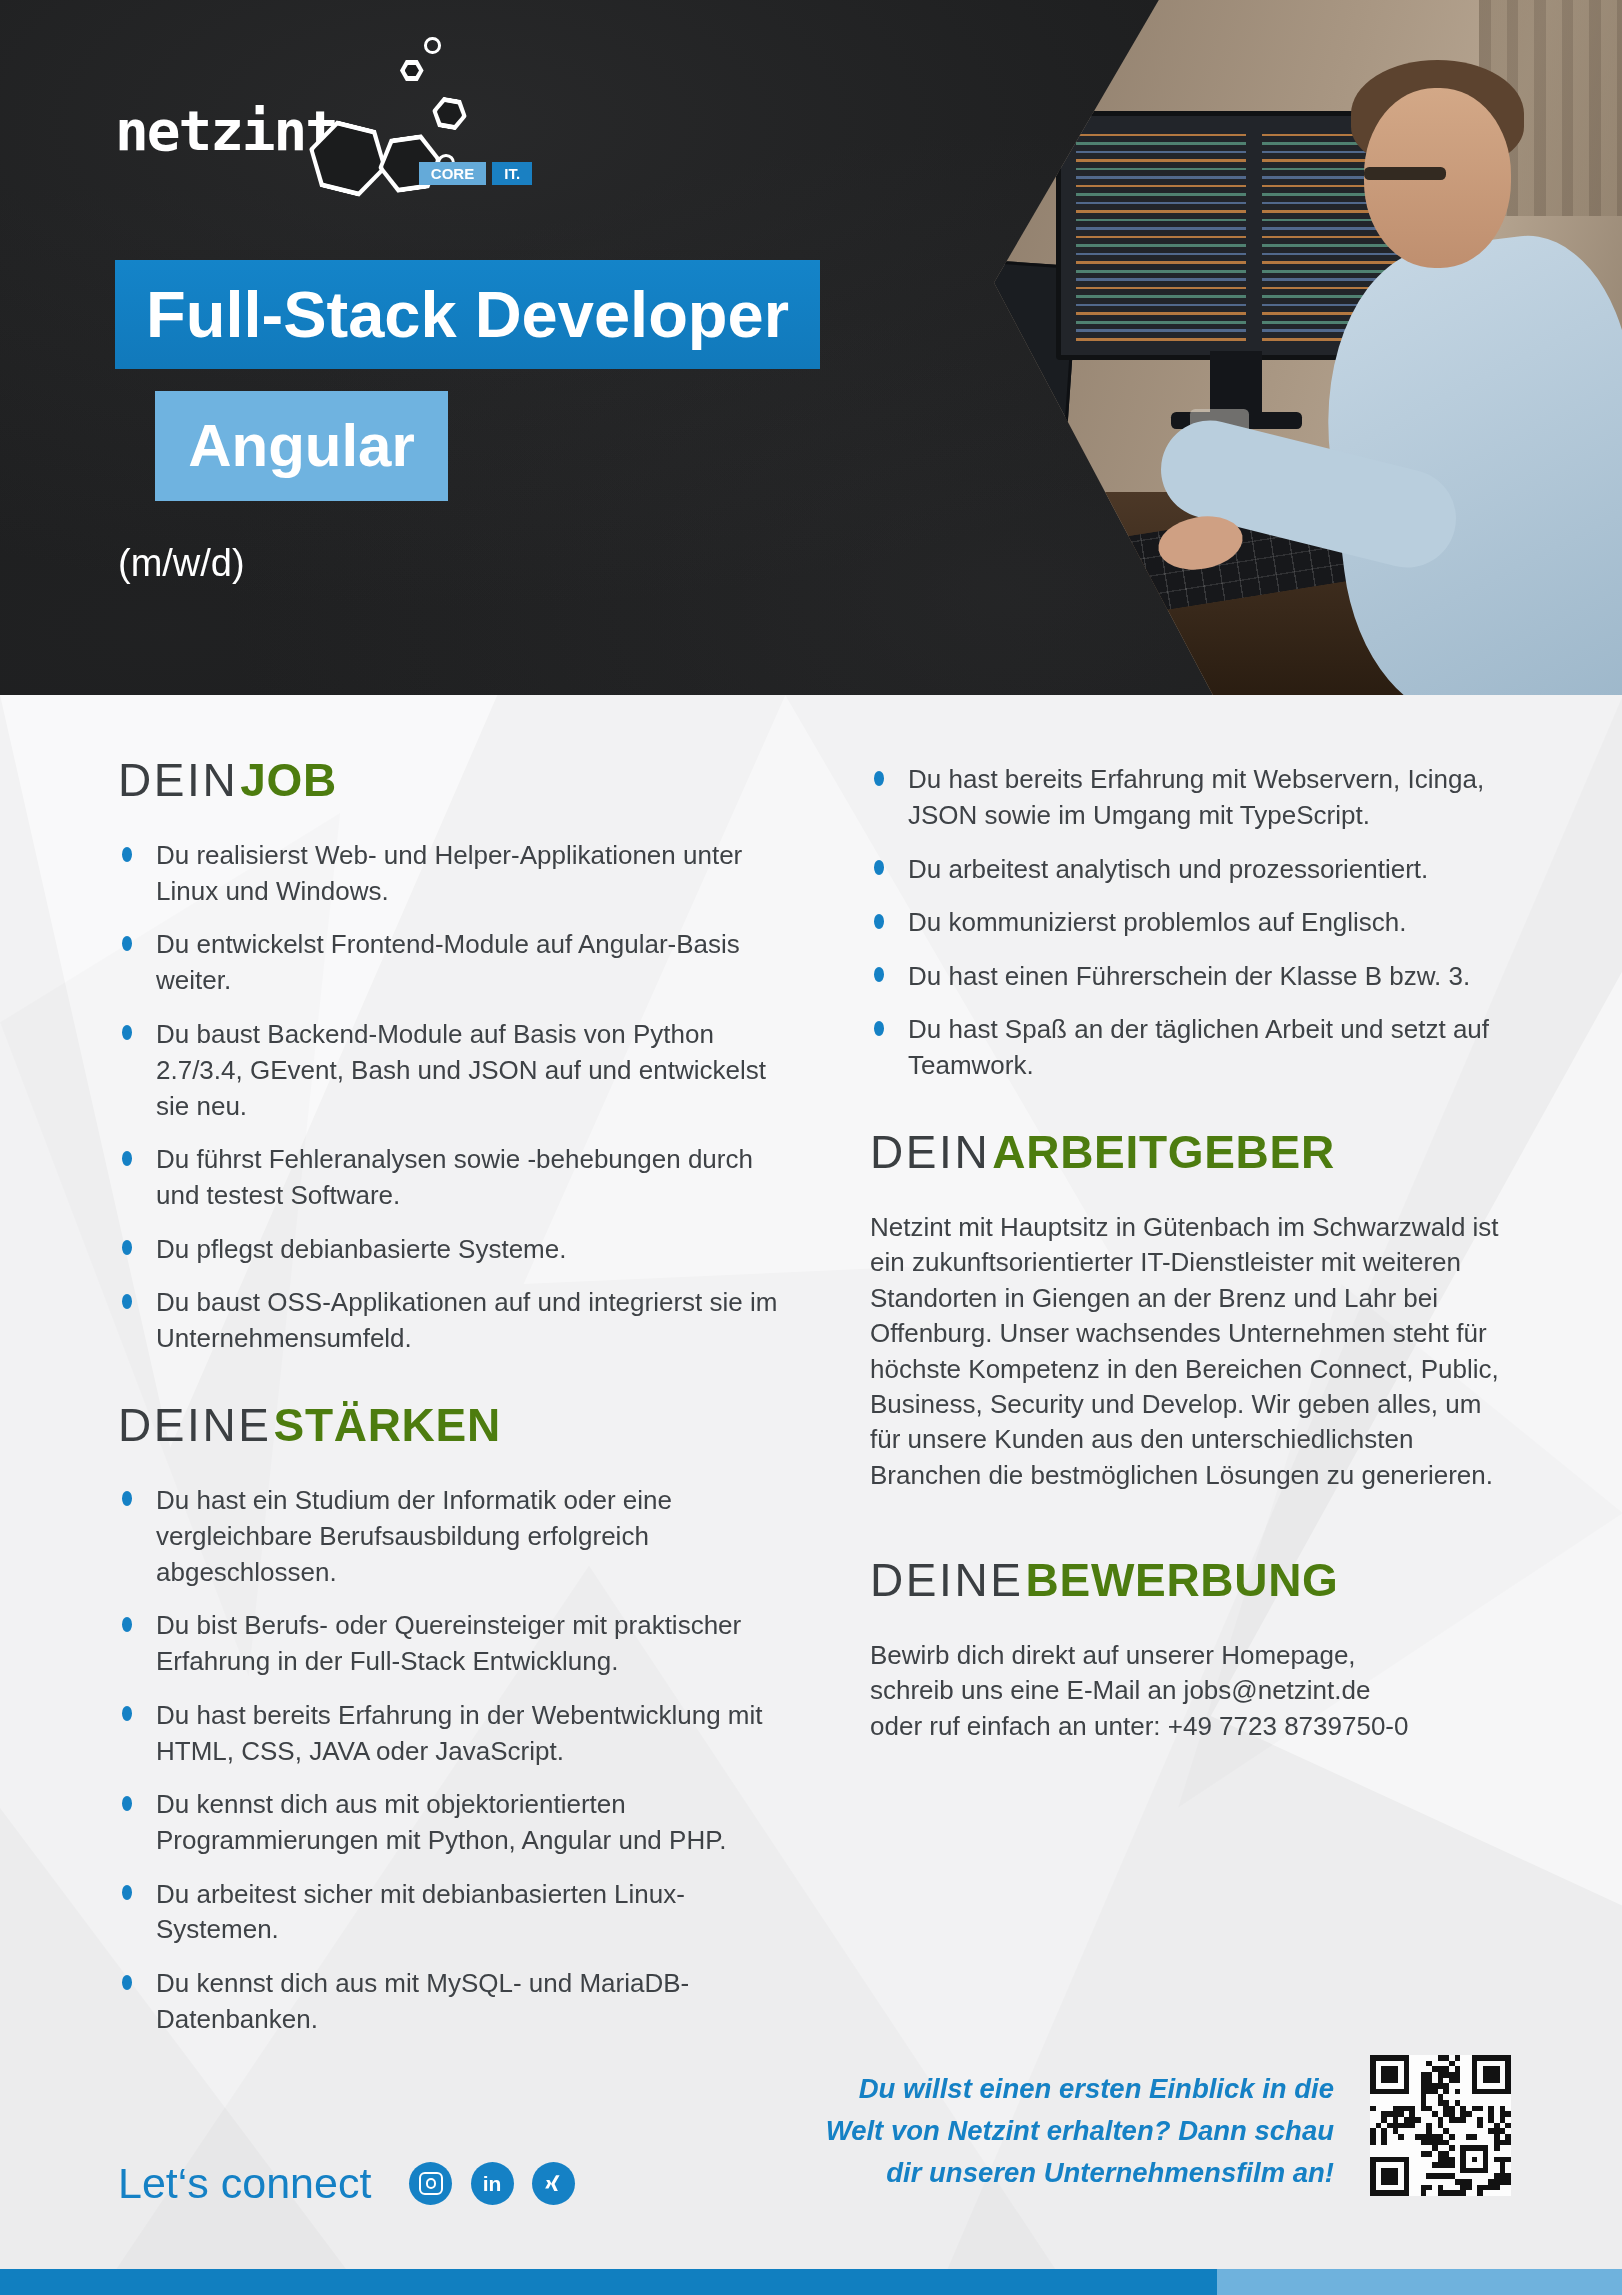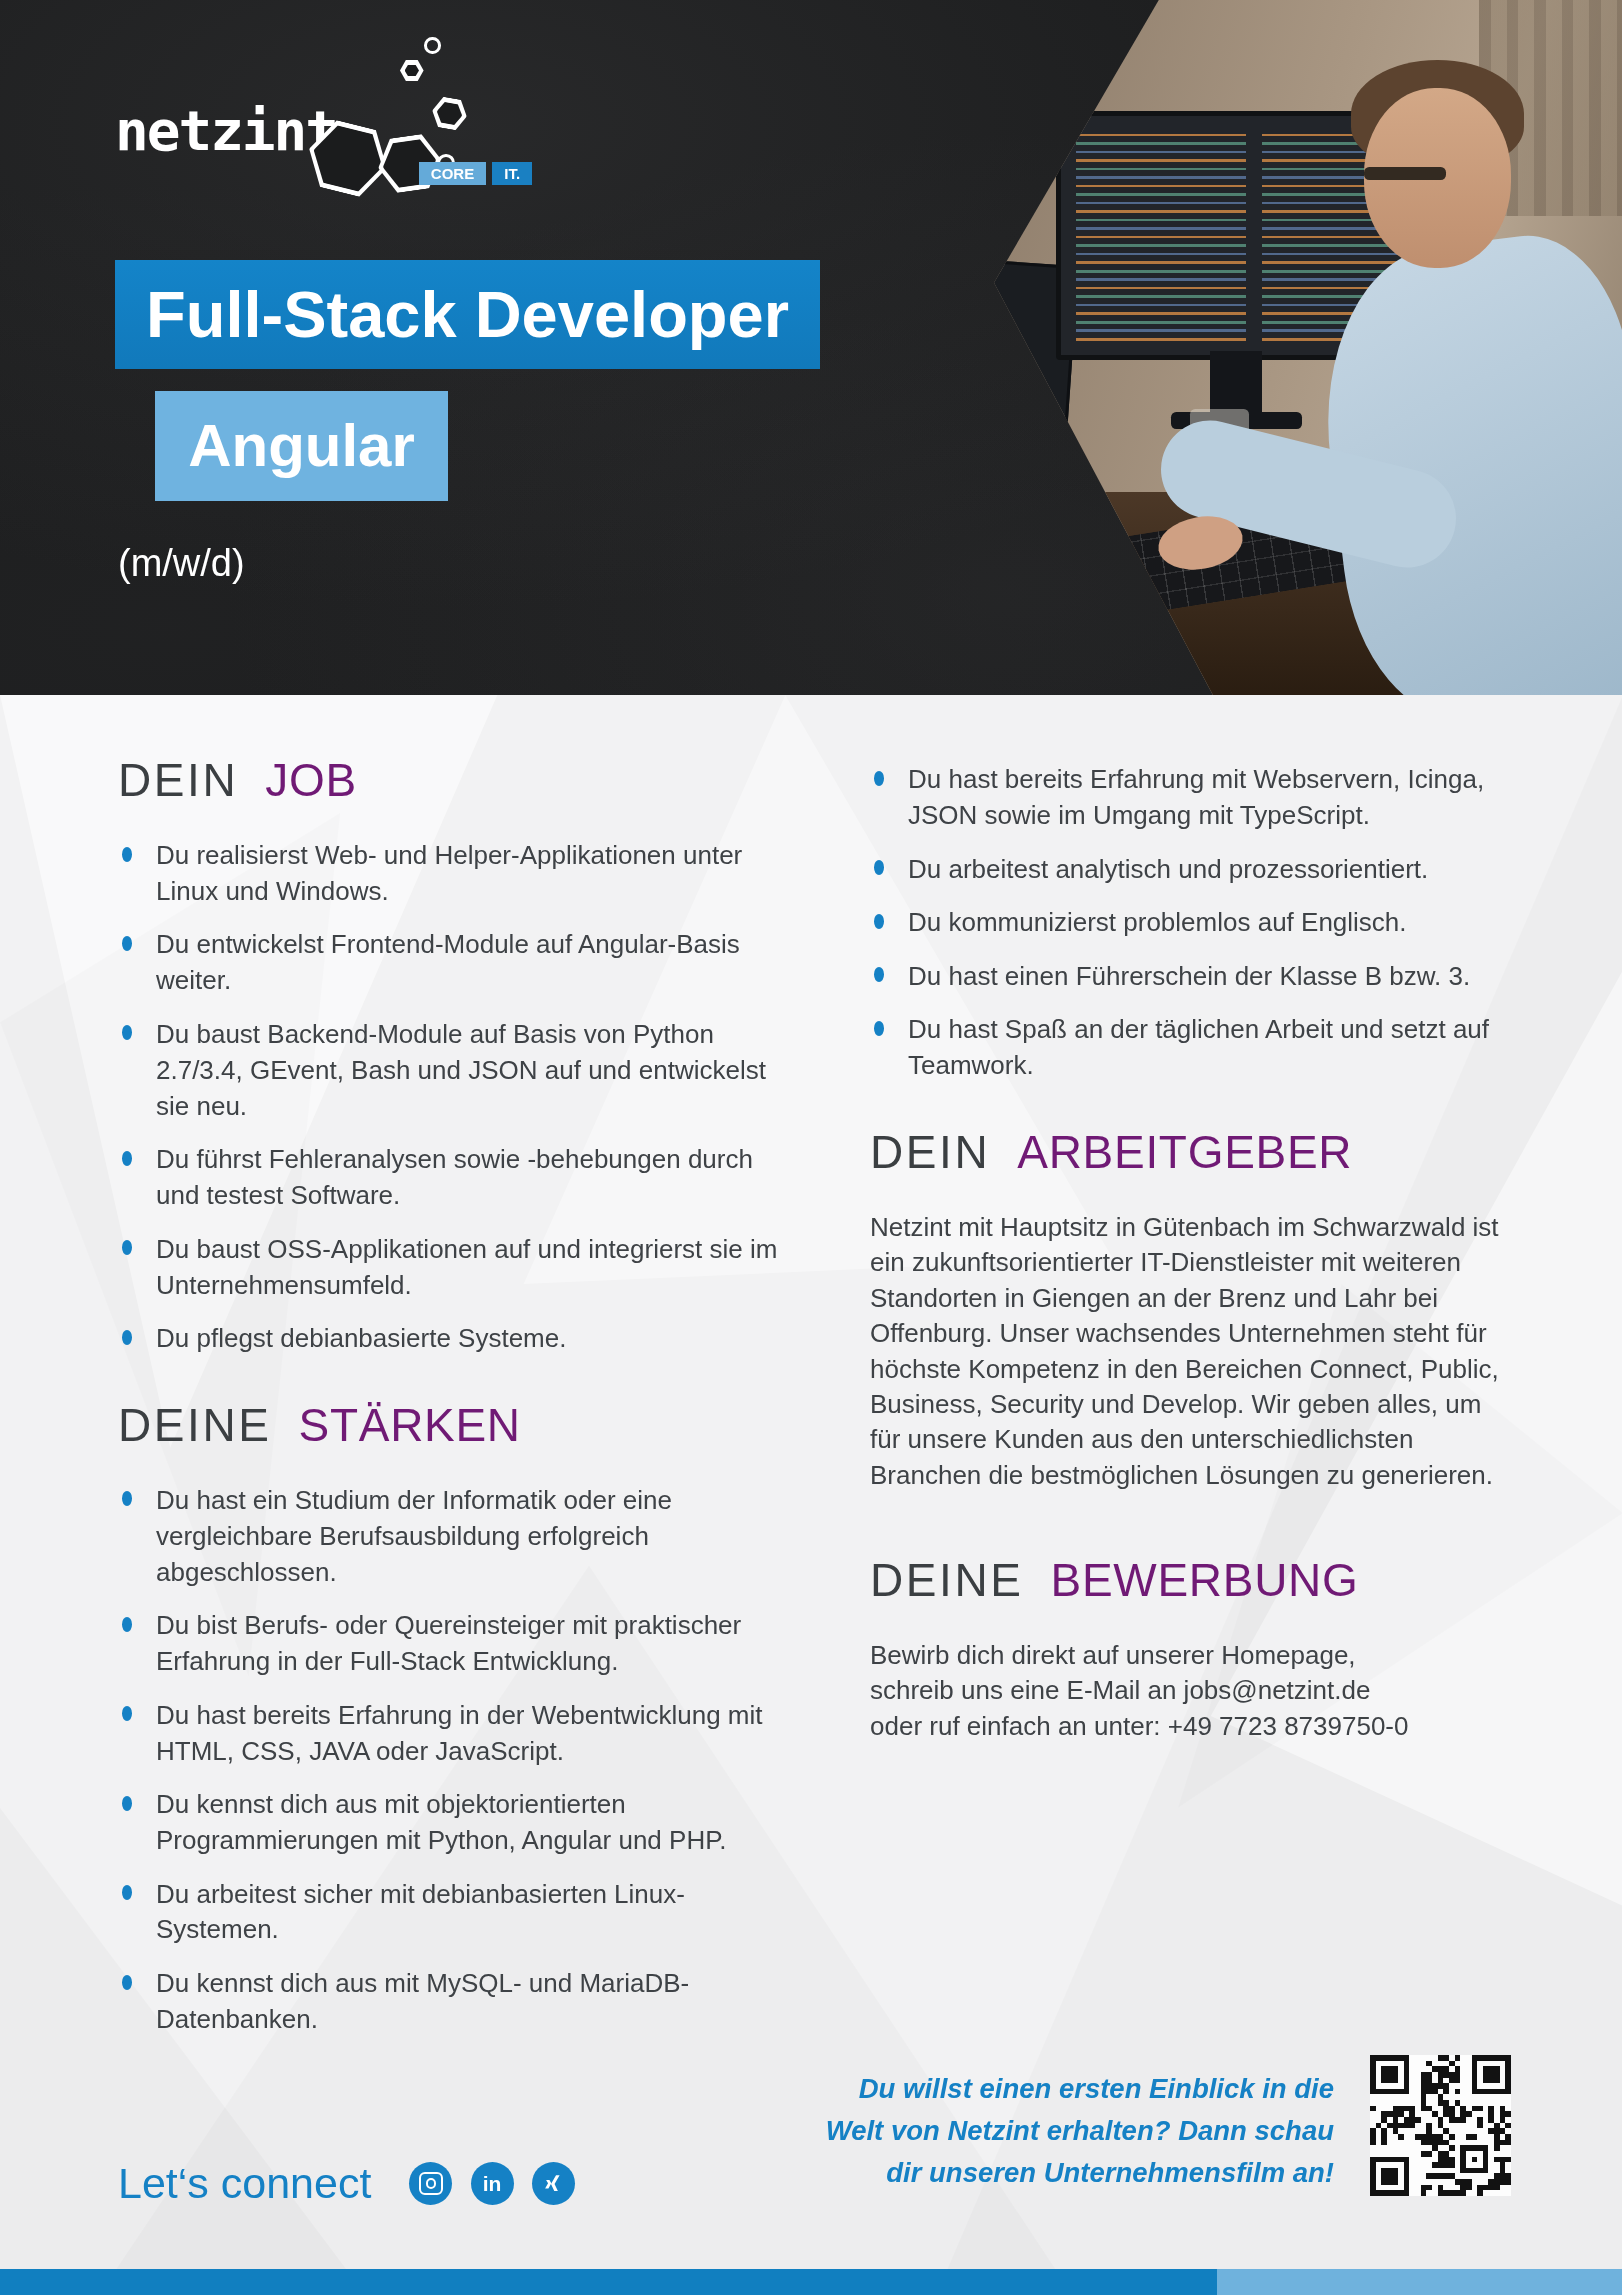--- a/index.html
+++ b/index.html
@@ -70,21 +70,21 @@
   .ph-head{position:absolute;left:370px;top:88px;width:147px;height:180px;
            background:linear-gradient(180deg,#d3a887,#bf8f6f);border-radius:48%;}
   .ph-glasses{position:absolute;left:370px;top:167px;width:82px;height:13px;background:rgba(25,22,18,.85);border-radius:5.2px;}
   .ph-chair{position:absolute;left:399px;bottom:-46px;width:262px;height:183px;background:#d9ccb5;border-radius:50%;}
 
   
   .col{position:absolute;top:753px;color:#3e4246;}
   .col-left{left:118px;width:661px;}
   .col-right{left:870px;width:654px;}
   .sec-h{font-size:46px;color:#3b3f42;font-weight:300;letter-spacing:2.6px;margin:0 0 31px 0;}
-  .sec-h .accent{color:#701a75;font-weight:400;letter-spacing:0.7px;margin-left:27px;}
+  .sec-h .accent{color:#4d7c0f;font-weight:700;letter-spacing:0.7px;margin-left:2px;}
   ul.blist{list-style:none;margin:0;padding:0;}
   ul.blist li{position:relative;padding-left:38px;margin-bottom:17.7px;
               font-size:26px;line-height:1.38;color:#3e4246;}
   ul.blist li::before{content:"";position:absolute;left:3.9px;top:8.5px;width:10.5px;height:15px;
                       border-radius:50%;background:#1581c5;}
   .gap-top{margin-top:41px;}
   .para{font-size:26px;line-height:1.36;margin:0;color:#3e4246;}
   .pre{white-space:pre-line;}
 
   
@@ -165,22 +165,22 @@
     </div>
   </div>
 
   <div class="col col-left">
     <h2 class="sec-h"><span>DEIN</span><span class="accent">JOB</span></h2>
     <ul class="blist">
       <li>Du realisierst Web- und Helper-Applikationen unter Linux und Windows.</li>
       <li>Du entwickelst Frontend-Module auf Angular-Basis weiter.</li>
       <li>Du baust Backend-Module auf Basis von Python 2.7/3.4, GEvent, Bash und JSON auf und entwickelst sie neu.</li>
       <li>Du führst Fehleranalysen sowie -behebungen durch und testest Software.</li>
+      <li>Du pflegst debianbasierte Systeme.</li>
       <li>Du baust OSS-Applikationen auf und integrierst sie im Unternehmensumfeld.</li>
-      <li>Du pflegst debianbasierte Systeme.</li>
     </ul>
 
     <h2 class="sec-h gap-top"><span>DEINE</span><span class="accent">STÄRKEN</span></h2>
     <ul class="blist">
       <li>Du hast ein Studium der Informatik oder eine vergleichbare Berufsausbildung erfolgreich abgeschlossen.</li>
       <li>Du bist Berufs- oder Quereinsteiger mit praktischer Erfahrung in der Full-Stack Entwicklung.</li>
       <li>Du hast bereits Erfahrung in der Webentwick­lung mit HTML, CSS, JAVA oder JavaScript.</li>
       <li>Du kennst dich aus mit objektorientierten Programmierungen mit Python, Angular und PHP.</li>
       <li>Du arbeitest sicher mit debianbasierten Linux-Systemen.</li>
       <li>Du kennst dich aus mit MySQL- und MariaDB-Datenbanken.</li>

